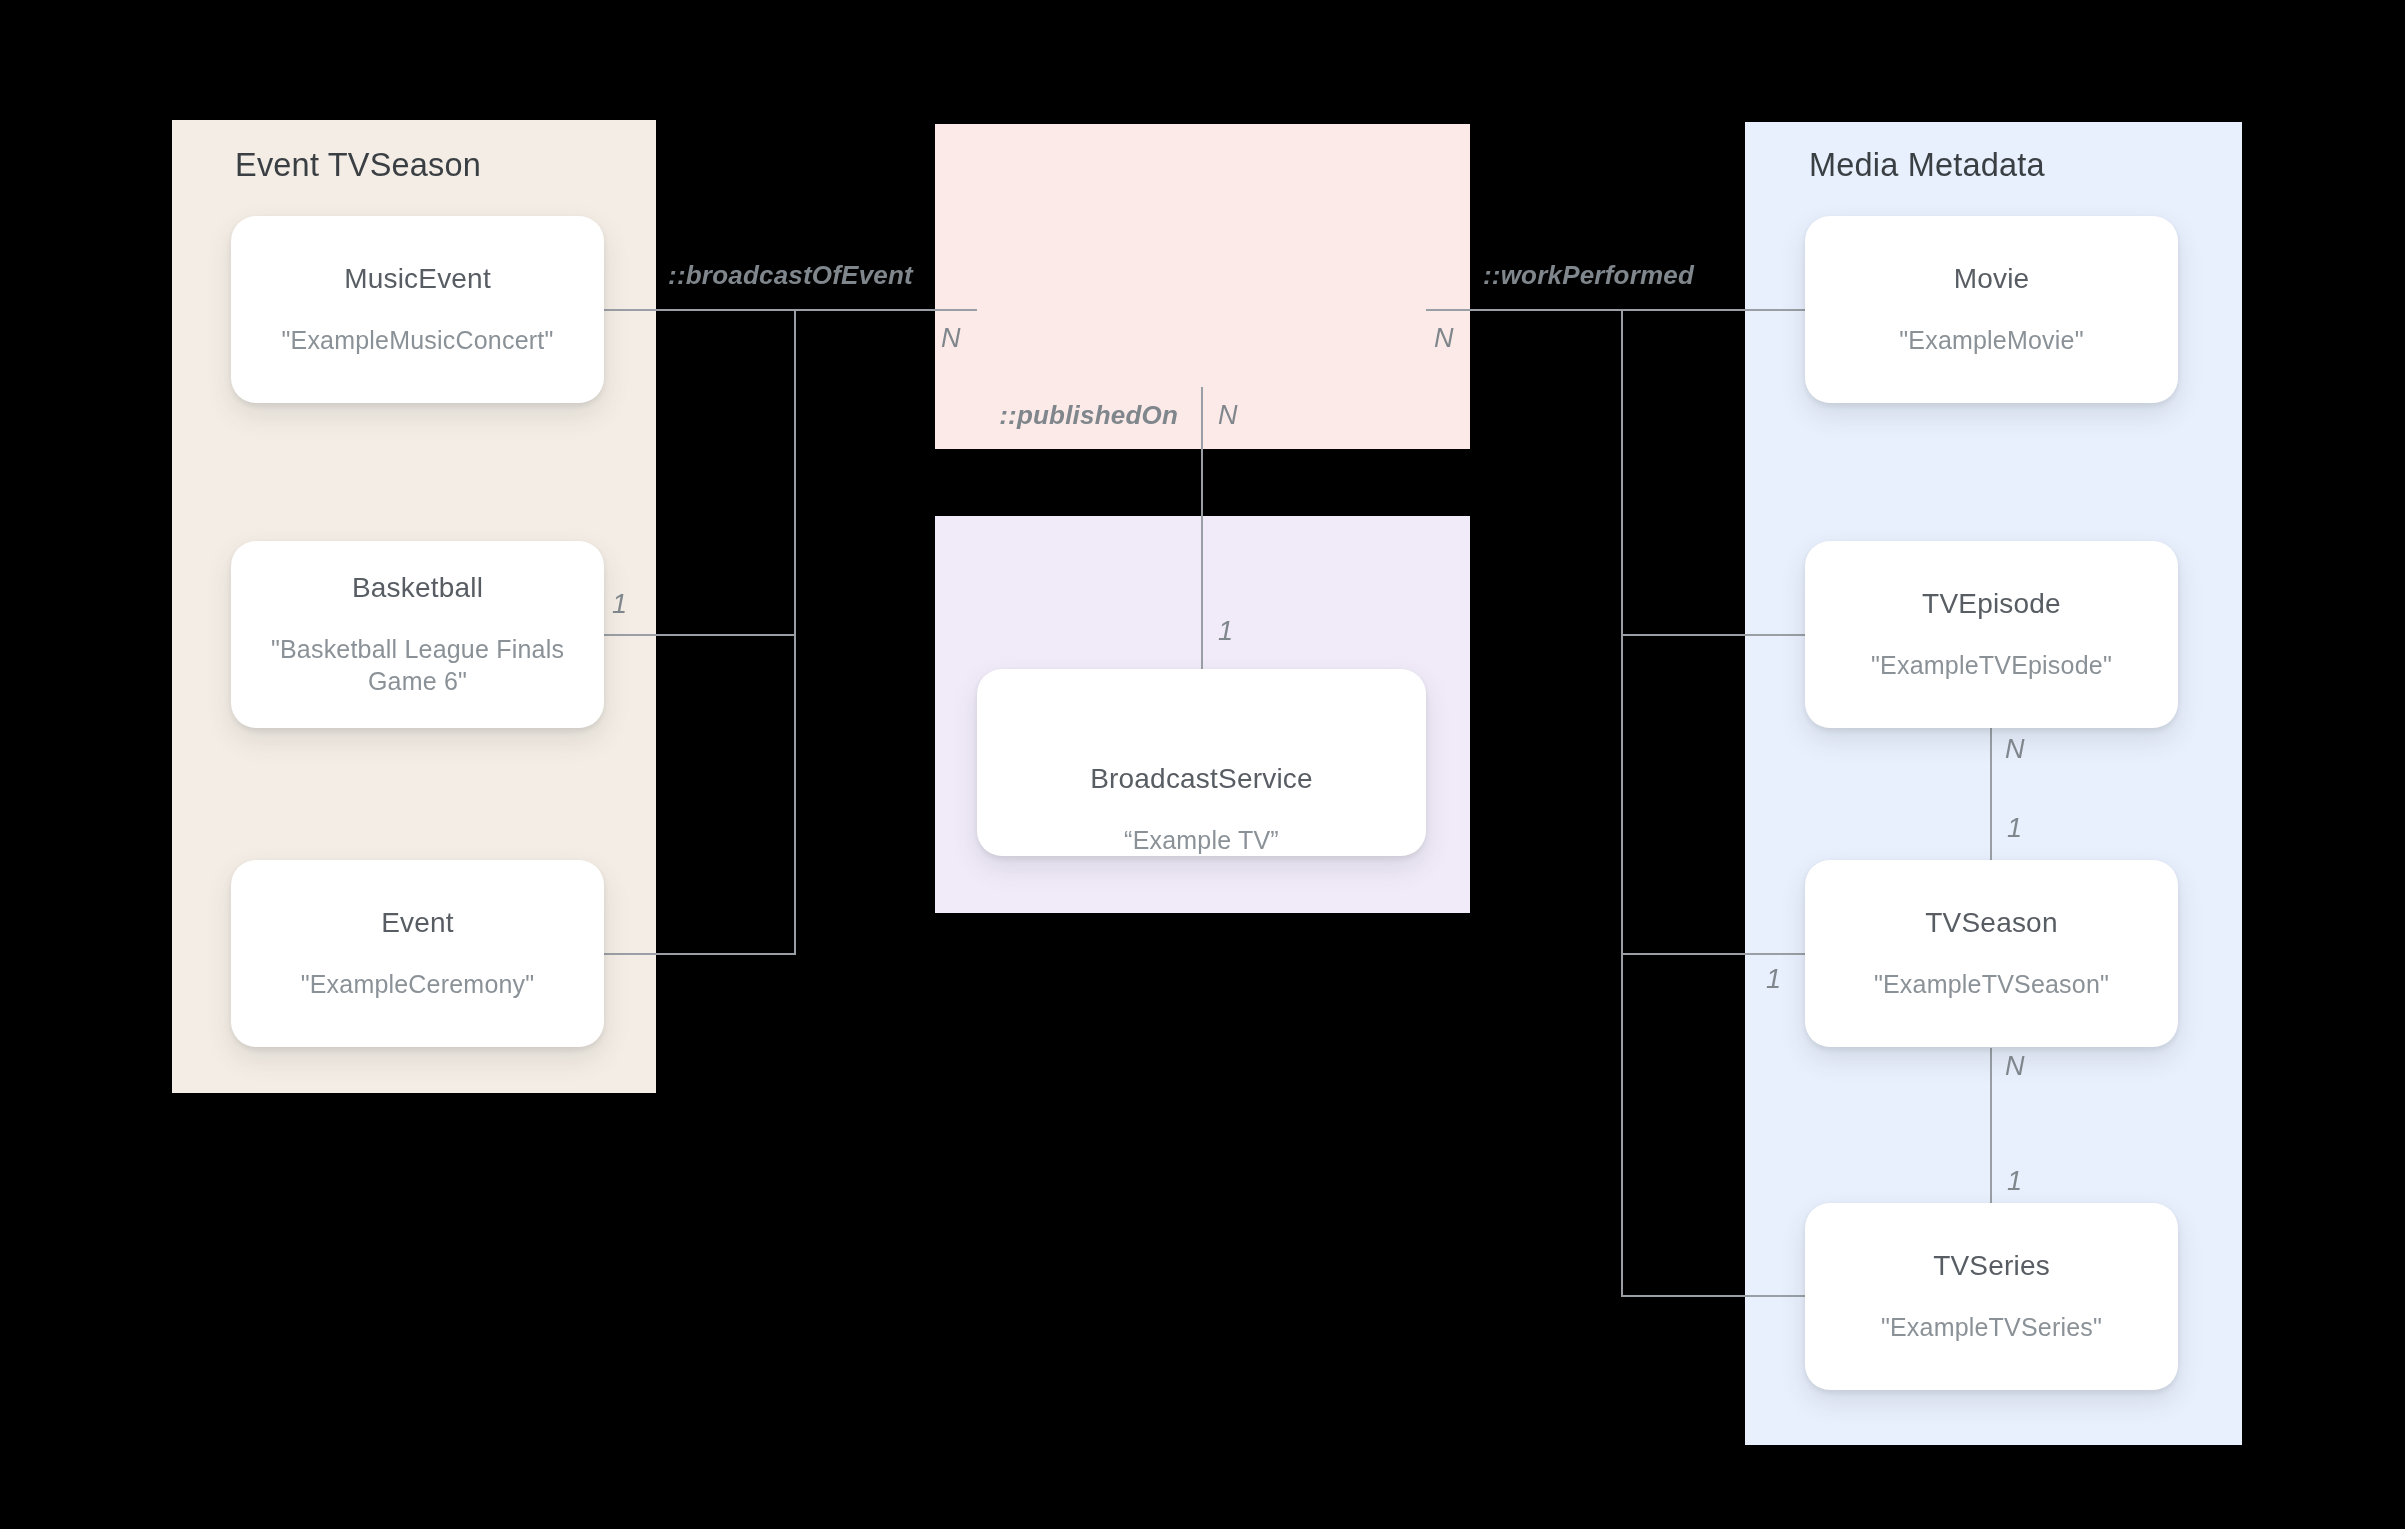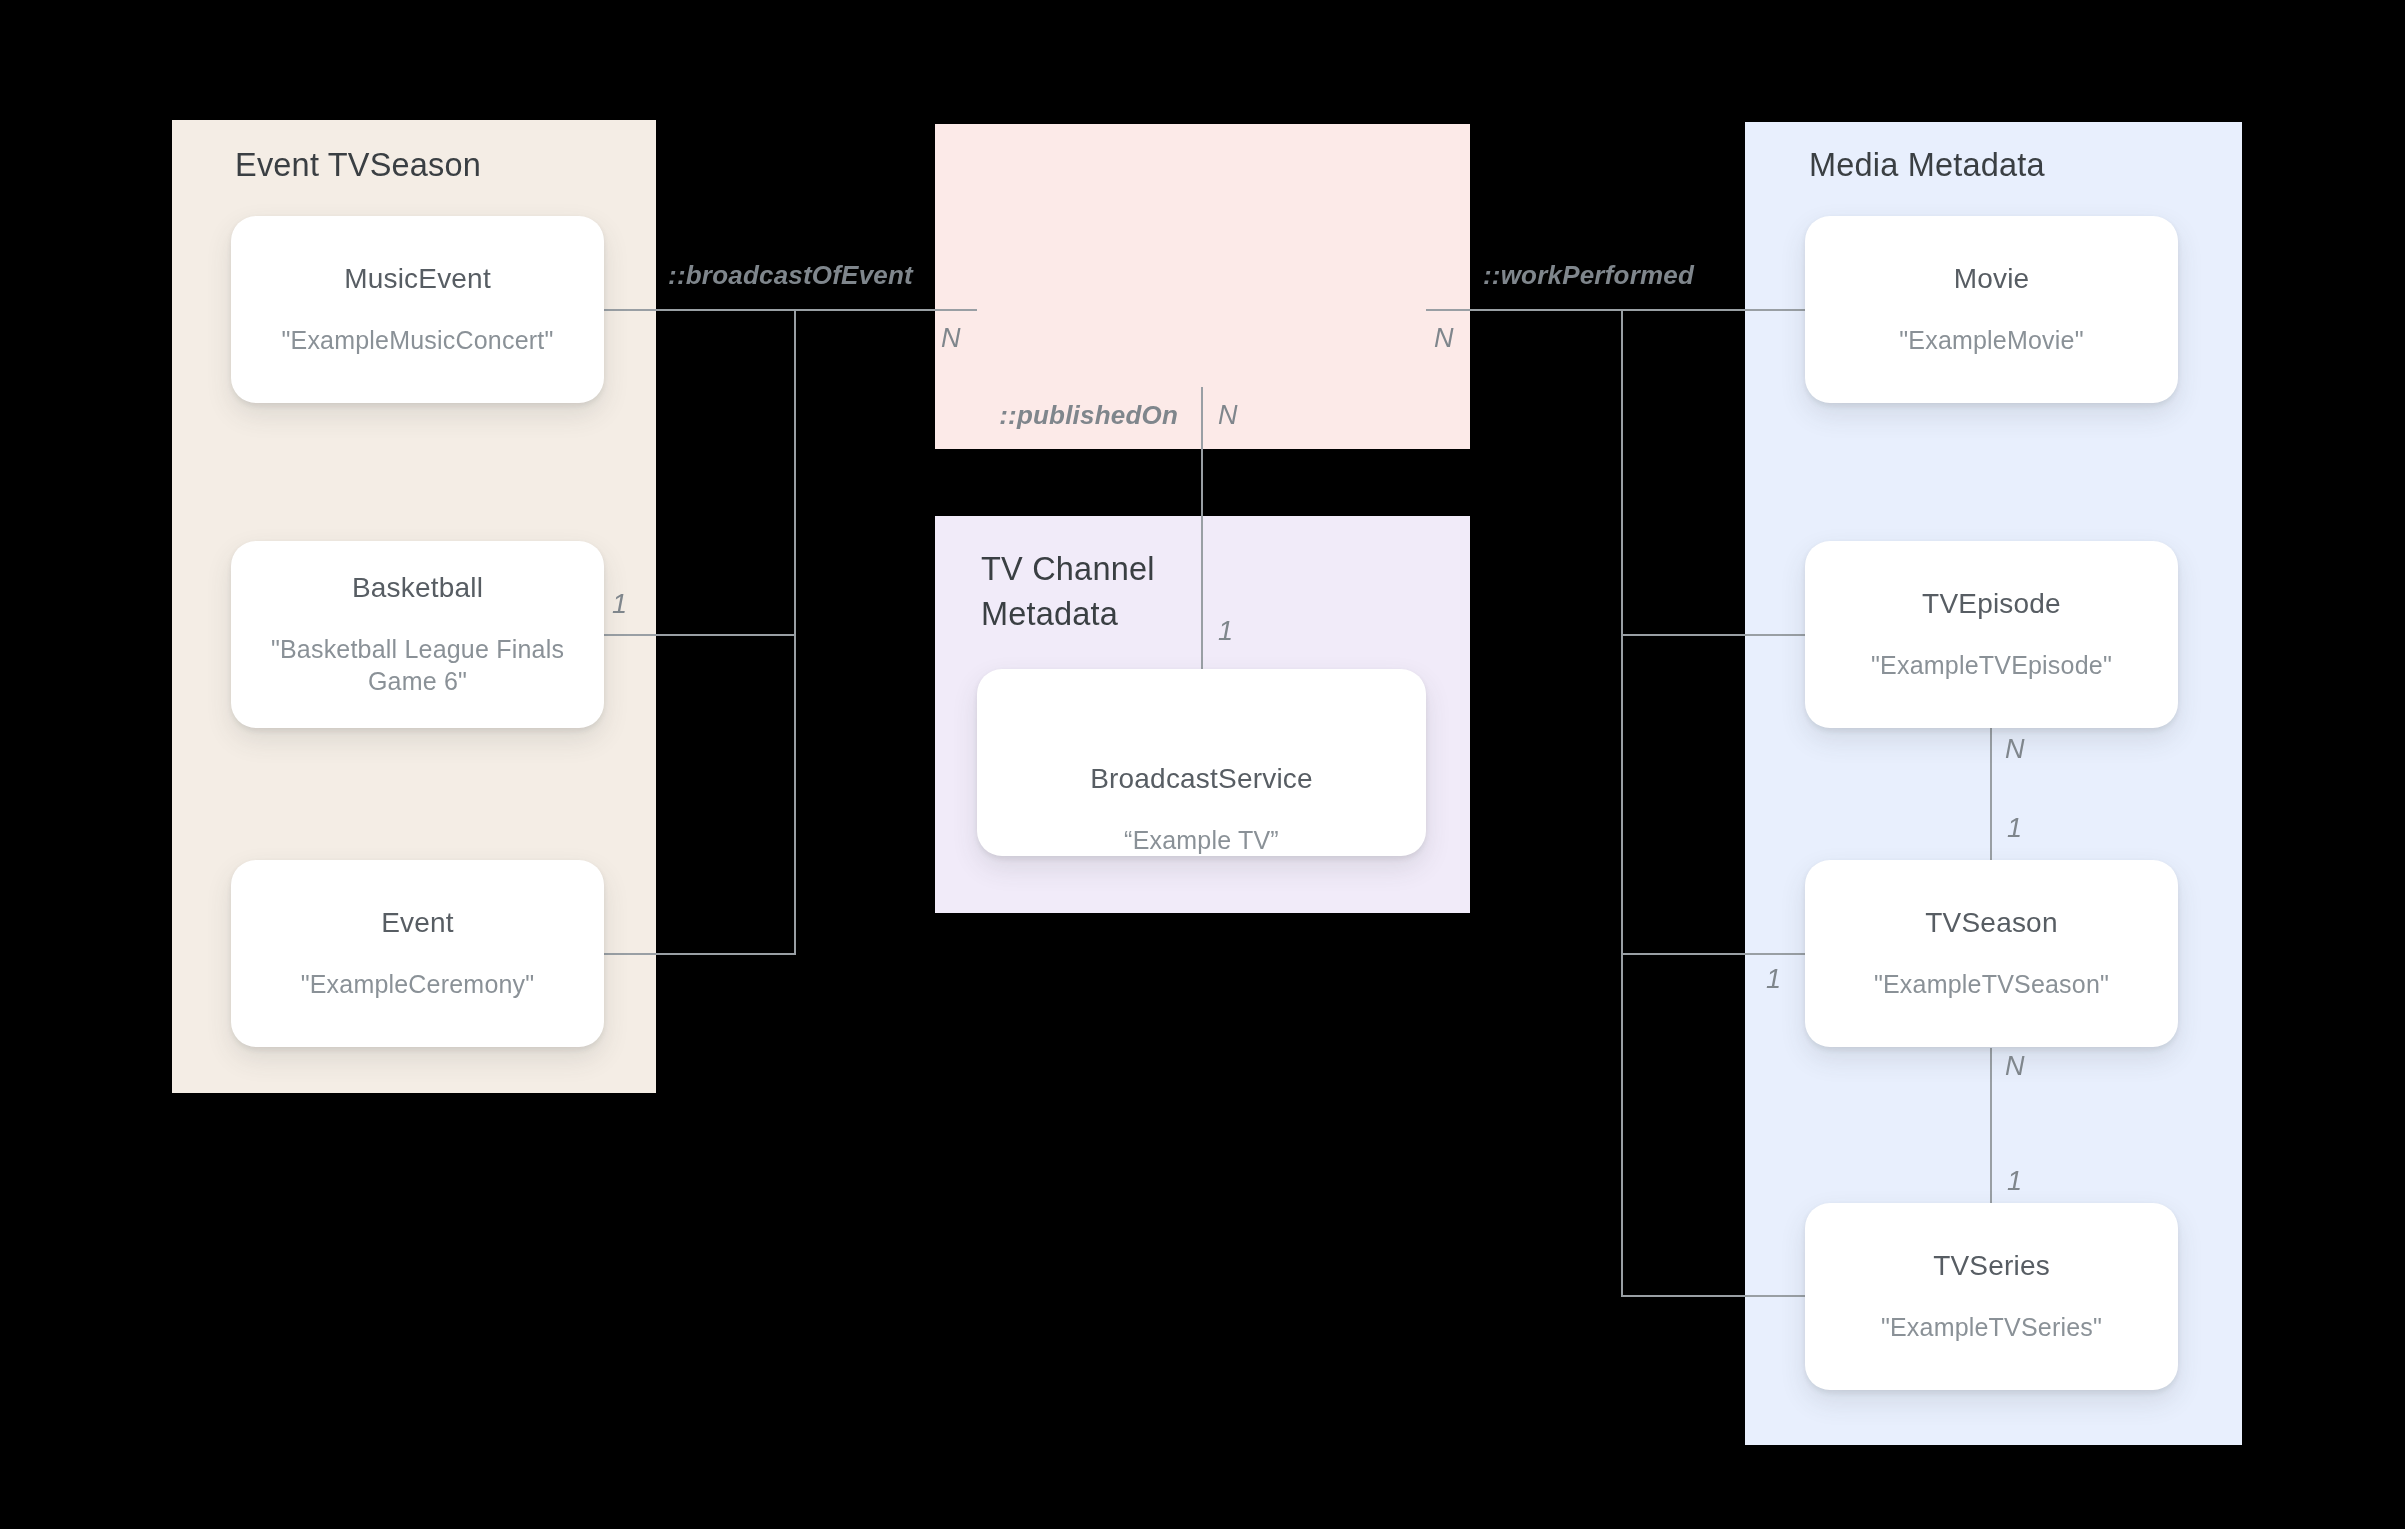--- a/index.html
+++ b/index.html
@@ -126,21 +126,20 @@
 <body>
 
 <div id="canvas">
 
   <div class="panel panel-event"></div>
   <div class="panel panel-broadcast"></div>
   <div class="panel panel-tv-channel"></div>
   <div class="panel panel-media"></div>
 
   <div class="panel-heading heading-event">Event TVSeason</div>
-  <div class="panel-heading heading-tv-channel">TV Channel Metadata</div>
   <div class="panel-heading heading-media">Media Metadata</div>
 
   <div class="hline line-main-left"></div>
   <div class="hline line-sports-branch"></div>
   <div class="hline line-event-branch"></div>
   <div class="hline line-main-right"></div>
   <div class="hline line-episode-branch"></div>
   <div class="hline line-season-branch"></div>
   <div class="hline line-series-branch"></div>
   <div class="vline line-trunk-left"></div>

